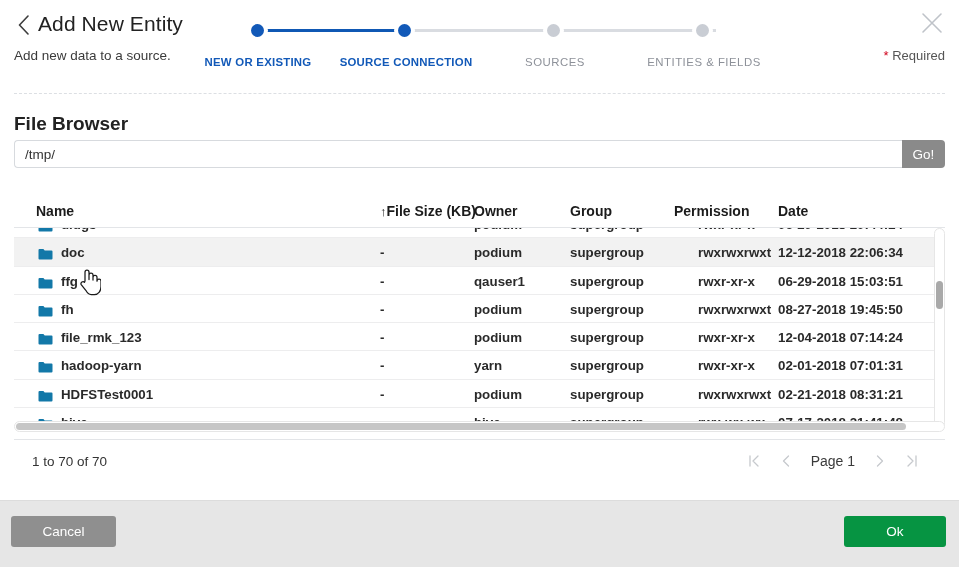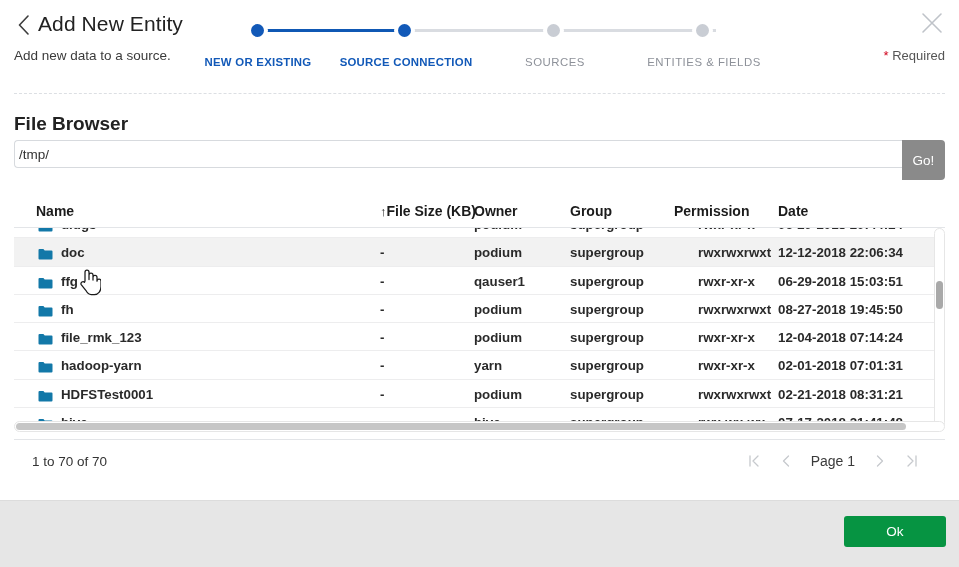--- a/index.html
+++ b/index.html
@@ -70,26 +70,26 @@
   }
 
   
   .fb-label {
     position:absolute; left: 14px; top: 113px;
     font-size: 19px; color:#222; font-weight: bold;
   }
   .path-row { position:absolute; left: 14px; top: 140px; right: 14px; height: 28px; display:flex; }
   .path-input {
     flex: 1 1 auto; height: 28px; border:1px solid #d7dade; border-right:none;
-    border-radius: 4px 0 0 4px; padding: 0 4px;
+    border-radius: 4px 0 0 4px; padding: 0 10px;
     font-family:"Liberation Sans", sans-serif; font-size: 13.5px; color:#333;
     background:#fff; outline:none;
   }
   .go-btn {
-    flex: 0 0 43px; height: 40px; background:#8a8a8a; color:#fff;
+    flex: 0 0 43px; height: 28px; background:#8a8a8a; color:#fff;
     border: none; border-radius: 0 4px 4px 0;
     font-family:"Liberation Sans", sans-serif; font-size: 13.5px;
     cursor:pointer;
   }
 
   
   .table-wrap { position:absolute; left: 14px; right: 14px; top: 194px; height: 252px; }
   .thead {
     position:relative; height: 34px; border-bottom: 1px solid #e3e5e8;
   }
@@ -368,20 +368,21 @@
       </div>
       <div class="pg-btn">
         <svg width="12" height="12" viewBox="0 0 12 12" aria-hidden="true">
           <path d="M10 1 V11 M2 1 L7 6 L2 11" stroke="#c6c9cd" stroke-width="1.3" fill="none" stroke-linecap="round" stroke-linejoin="round"></path>
         </svg>
       </div>
     </div>
   </div>
 
   <div class="footer">
+    <button class="btn btn-cancel">Cancel</button>
     <button class="btn btn-ok">Ok</button>
   </div>
 
   <div class="cursor">
     <svg width="22" height="28" viewBox="0 0 22 28" aria-hidden="true">
       <path d="M6 13 V4.2 a2 2 0 0 1 4 0 V11.5 V7.2 a2 2 0 0 1 4 0 V12 V9.4 a2 2 0 0 1 4 0 V13.2 a2 2 0 0 1 4 0 V18.5 c0 4.2 -2.4 8 -6.6 8 h-3.2 c-2.6 0 -4 -1.6 -5.4 -4.2 L2.2 16.6 a2 2 0 0 1 3.3 -2.2 Z" fill="#ffffff" stroke="#1a1a1a" stroke-width="1.25" stroke-linejoin="round"></path>
     </svg>
   </div>
 
 </div>

